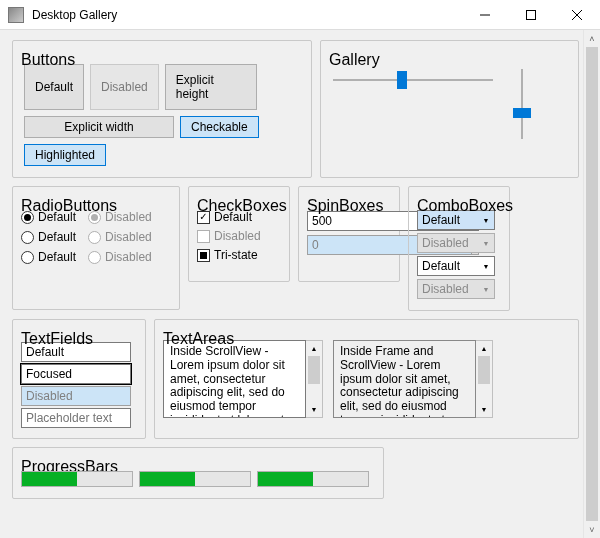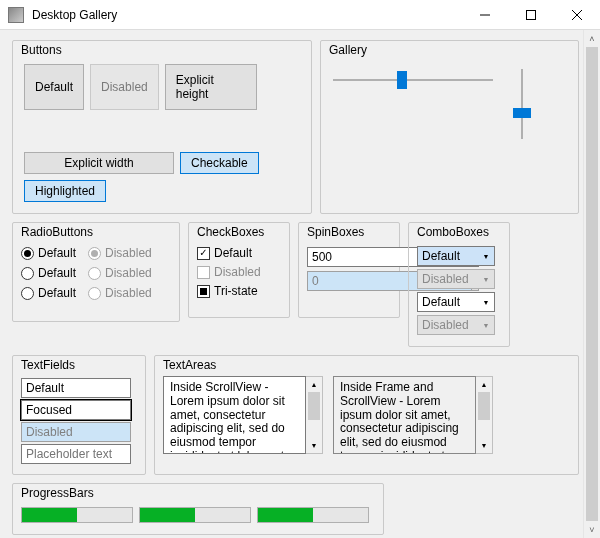--- a/index.html
+++ b/index.html
@@ -52,23 +52,23 @@
   .outer-scroll .thumb { position:absolute; top:0; left:2px; right:2px; height:100%; background:#cdcdcd; }
   
   .group {
     border:1px solid #c9c9c9;
     border-radius:2px;
     margin:4px;
     padding:20px 8px 8px 8px;
     position: relative;
   }
   .group > .legend {
-    position:absolute; top:2px; left:6px;
+    position:absolute; top:10px; left:6px;
     color:#000;
-    font-size:12px;
+    font-size:16px;
     padding:0 2px;
   }
   .row { display:flex; flex-wrap:wrap; }
   
   .btn {
     background:#e1e1e1;
     border:1px solid #adadad;
     padding:3px 10px;
     min-height:21px;
     font-size:12px;
@@ -177,21 +177,21 @@
           <div class="btn">
               <span>Default</span>
             </div>
           <div class="btn disabled">
               <span>Disabled</span>
             </div>
           <div class="btn expl-h">
               <span>Explicit height</span>
             </div>
         </div>
-        <div class="row" style="align-items:flex-end;margin-top:36px;">
+        <div class="row" style="align-items:flex-end;">
           <div class="btn expl-w">
               <span>Explicit width</span>
             </div>
           <div class="btn checkable">
               <span>Checkable</span>
             </div>
           <div class="btn highlighted">
               <span>Highlighted</span>
             </div>
         </div>
@@ -205,21 +205,21 @@
           </div>
           <div class="vslider">
             <div class="track"></div>
             <div class="thumb" style="top:55%;"></div>
           </div>
         </div>
       </div>
     </div>
 
     <div class="mid-row">
-      <div class="group" style="width:168px;height:100px;">
+      <div class="group" style="width:168px;height:124px;">
         <div class="legend">RadioButtons</div>
         <div style="display:flex;gap:12px;">
           <div class="col">
             <div class="opt-row">
                 <span class="radio checked"></span>
                 <span class="lbl">Default</span>
               </div>
             <div class="opt-row">
                 <span class="radio"></span>
                 <span class="lbl">Default</span>

